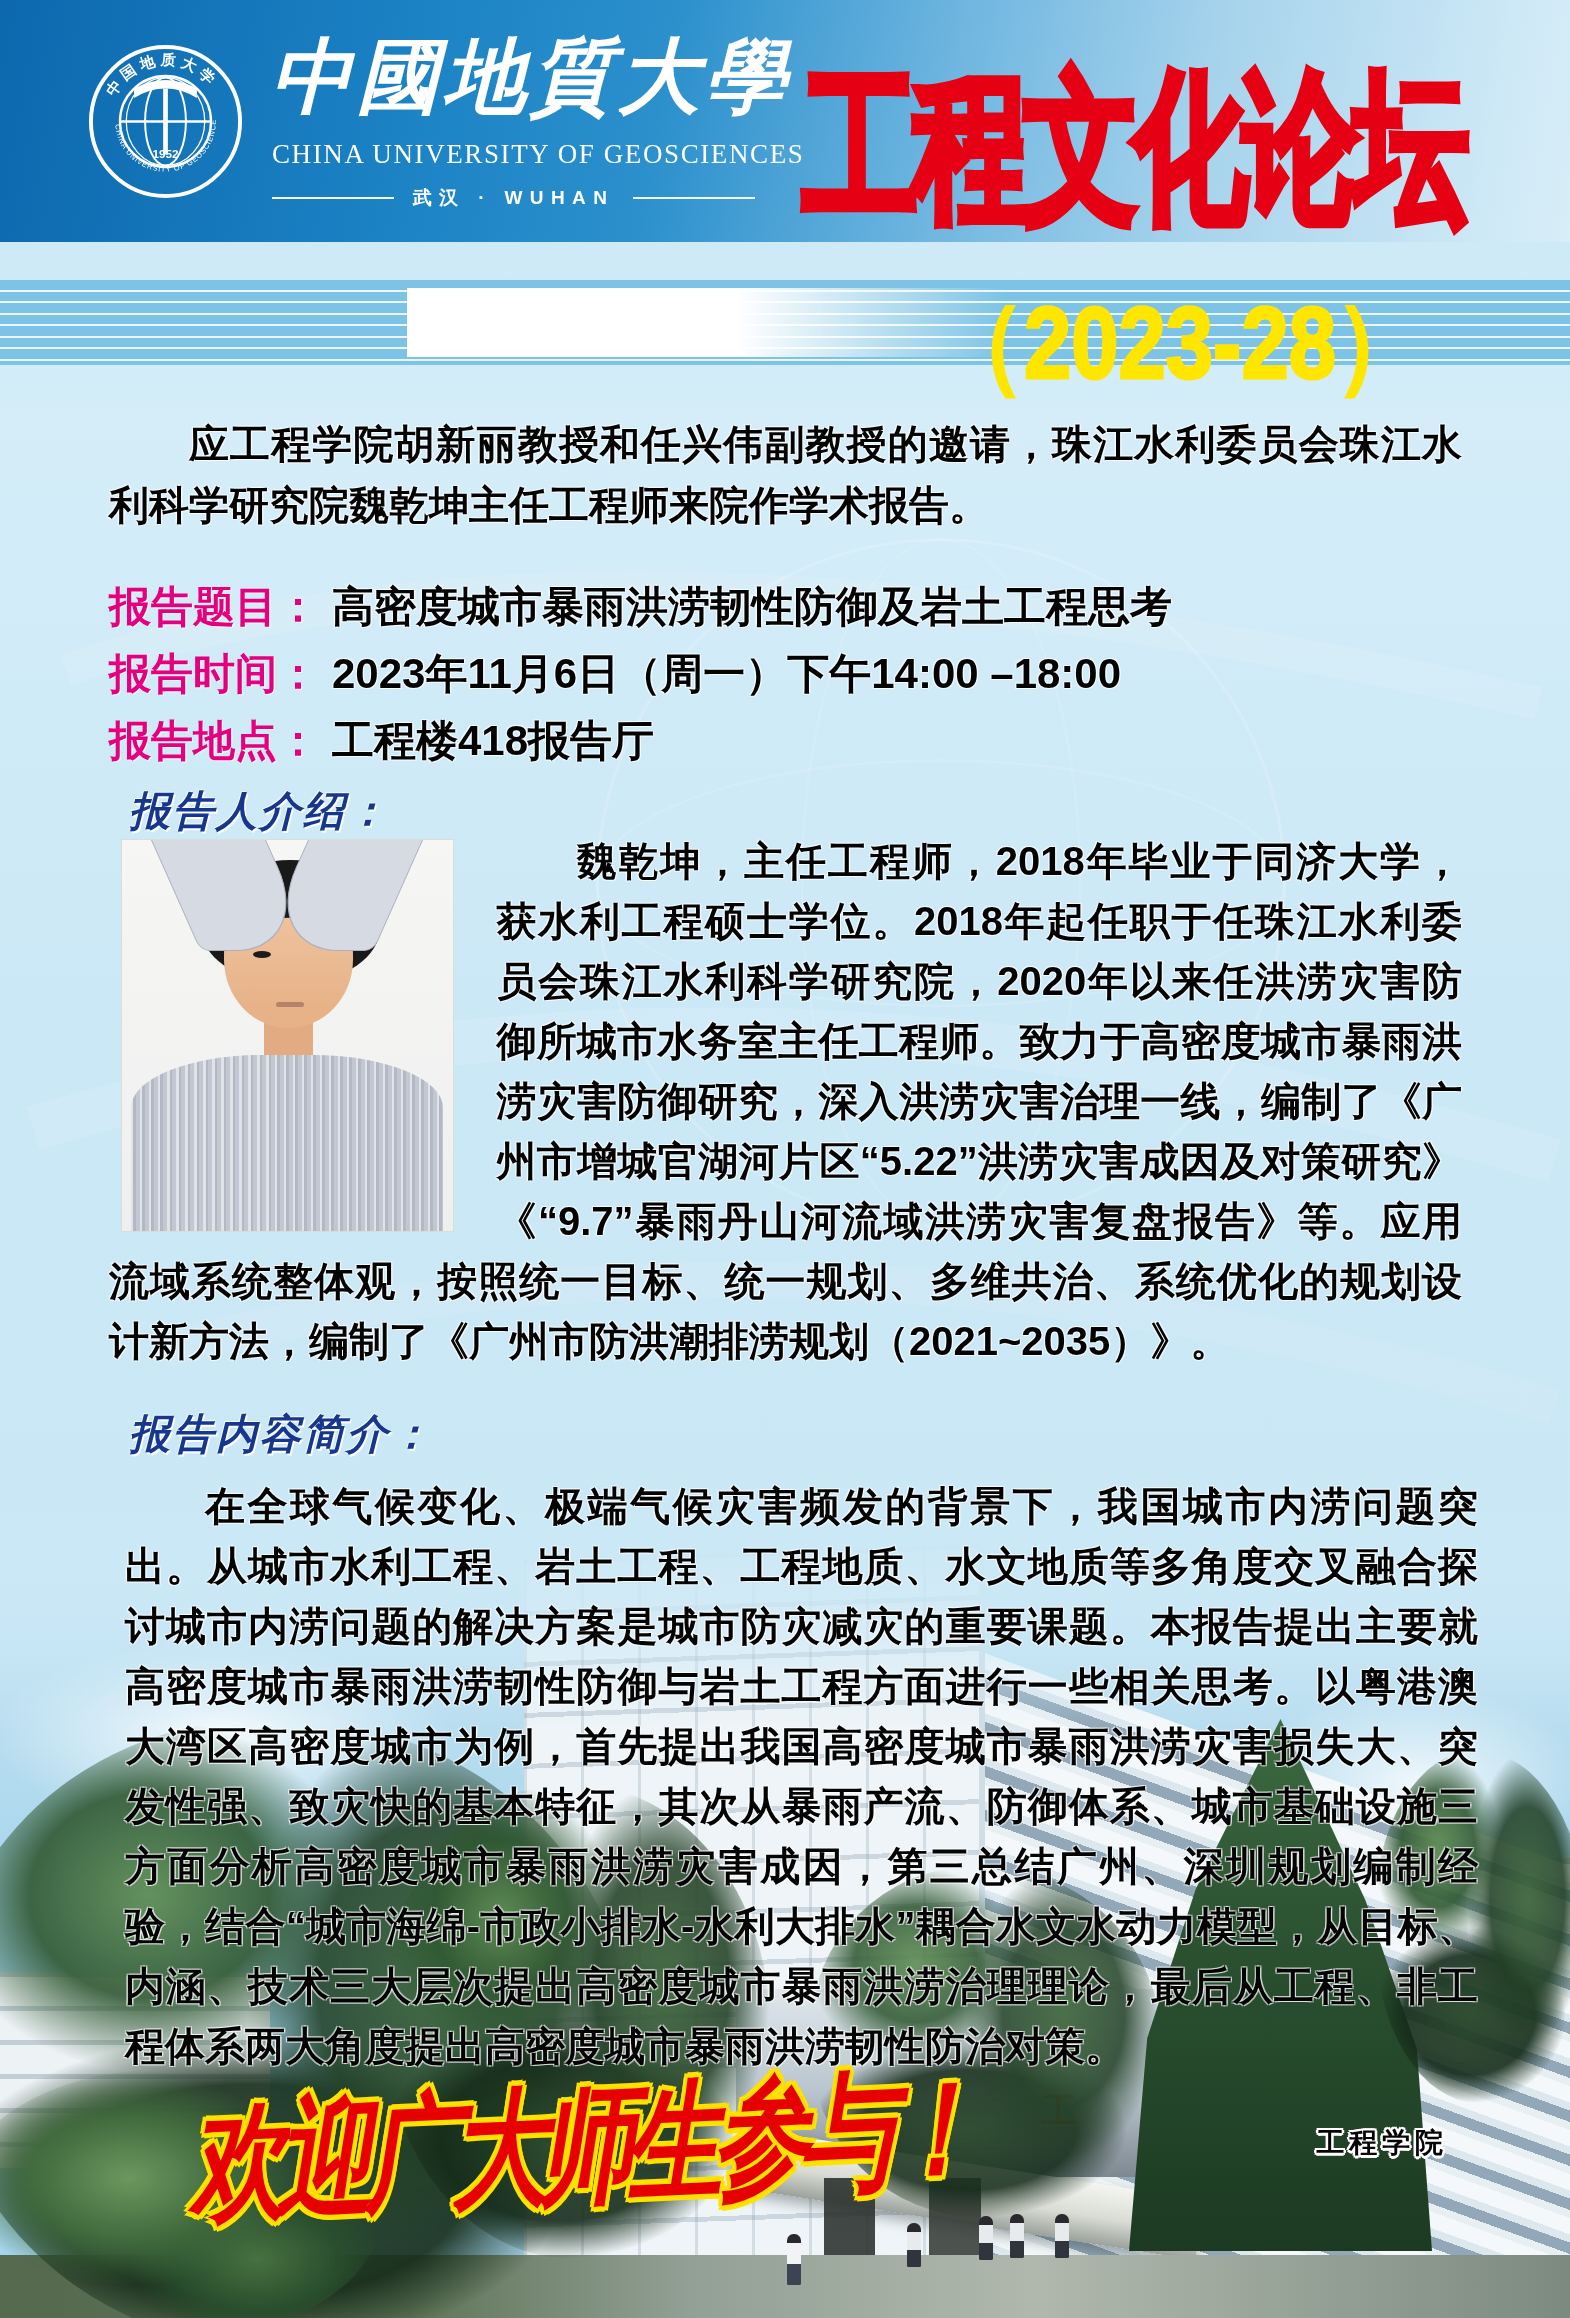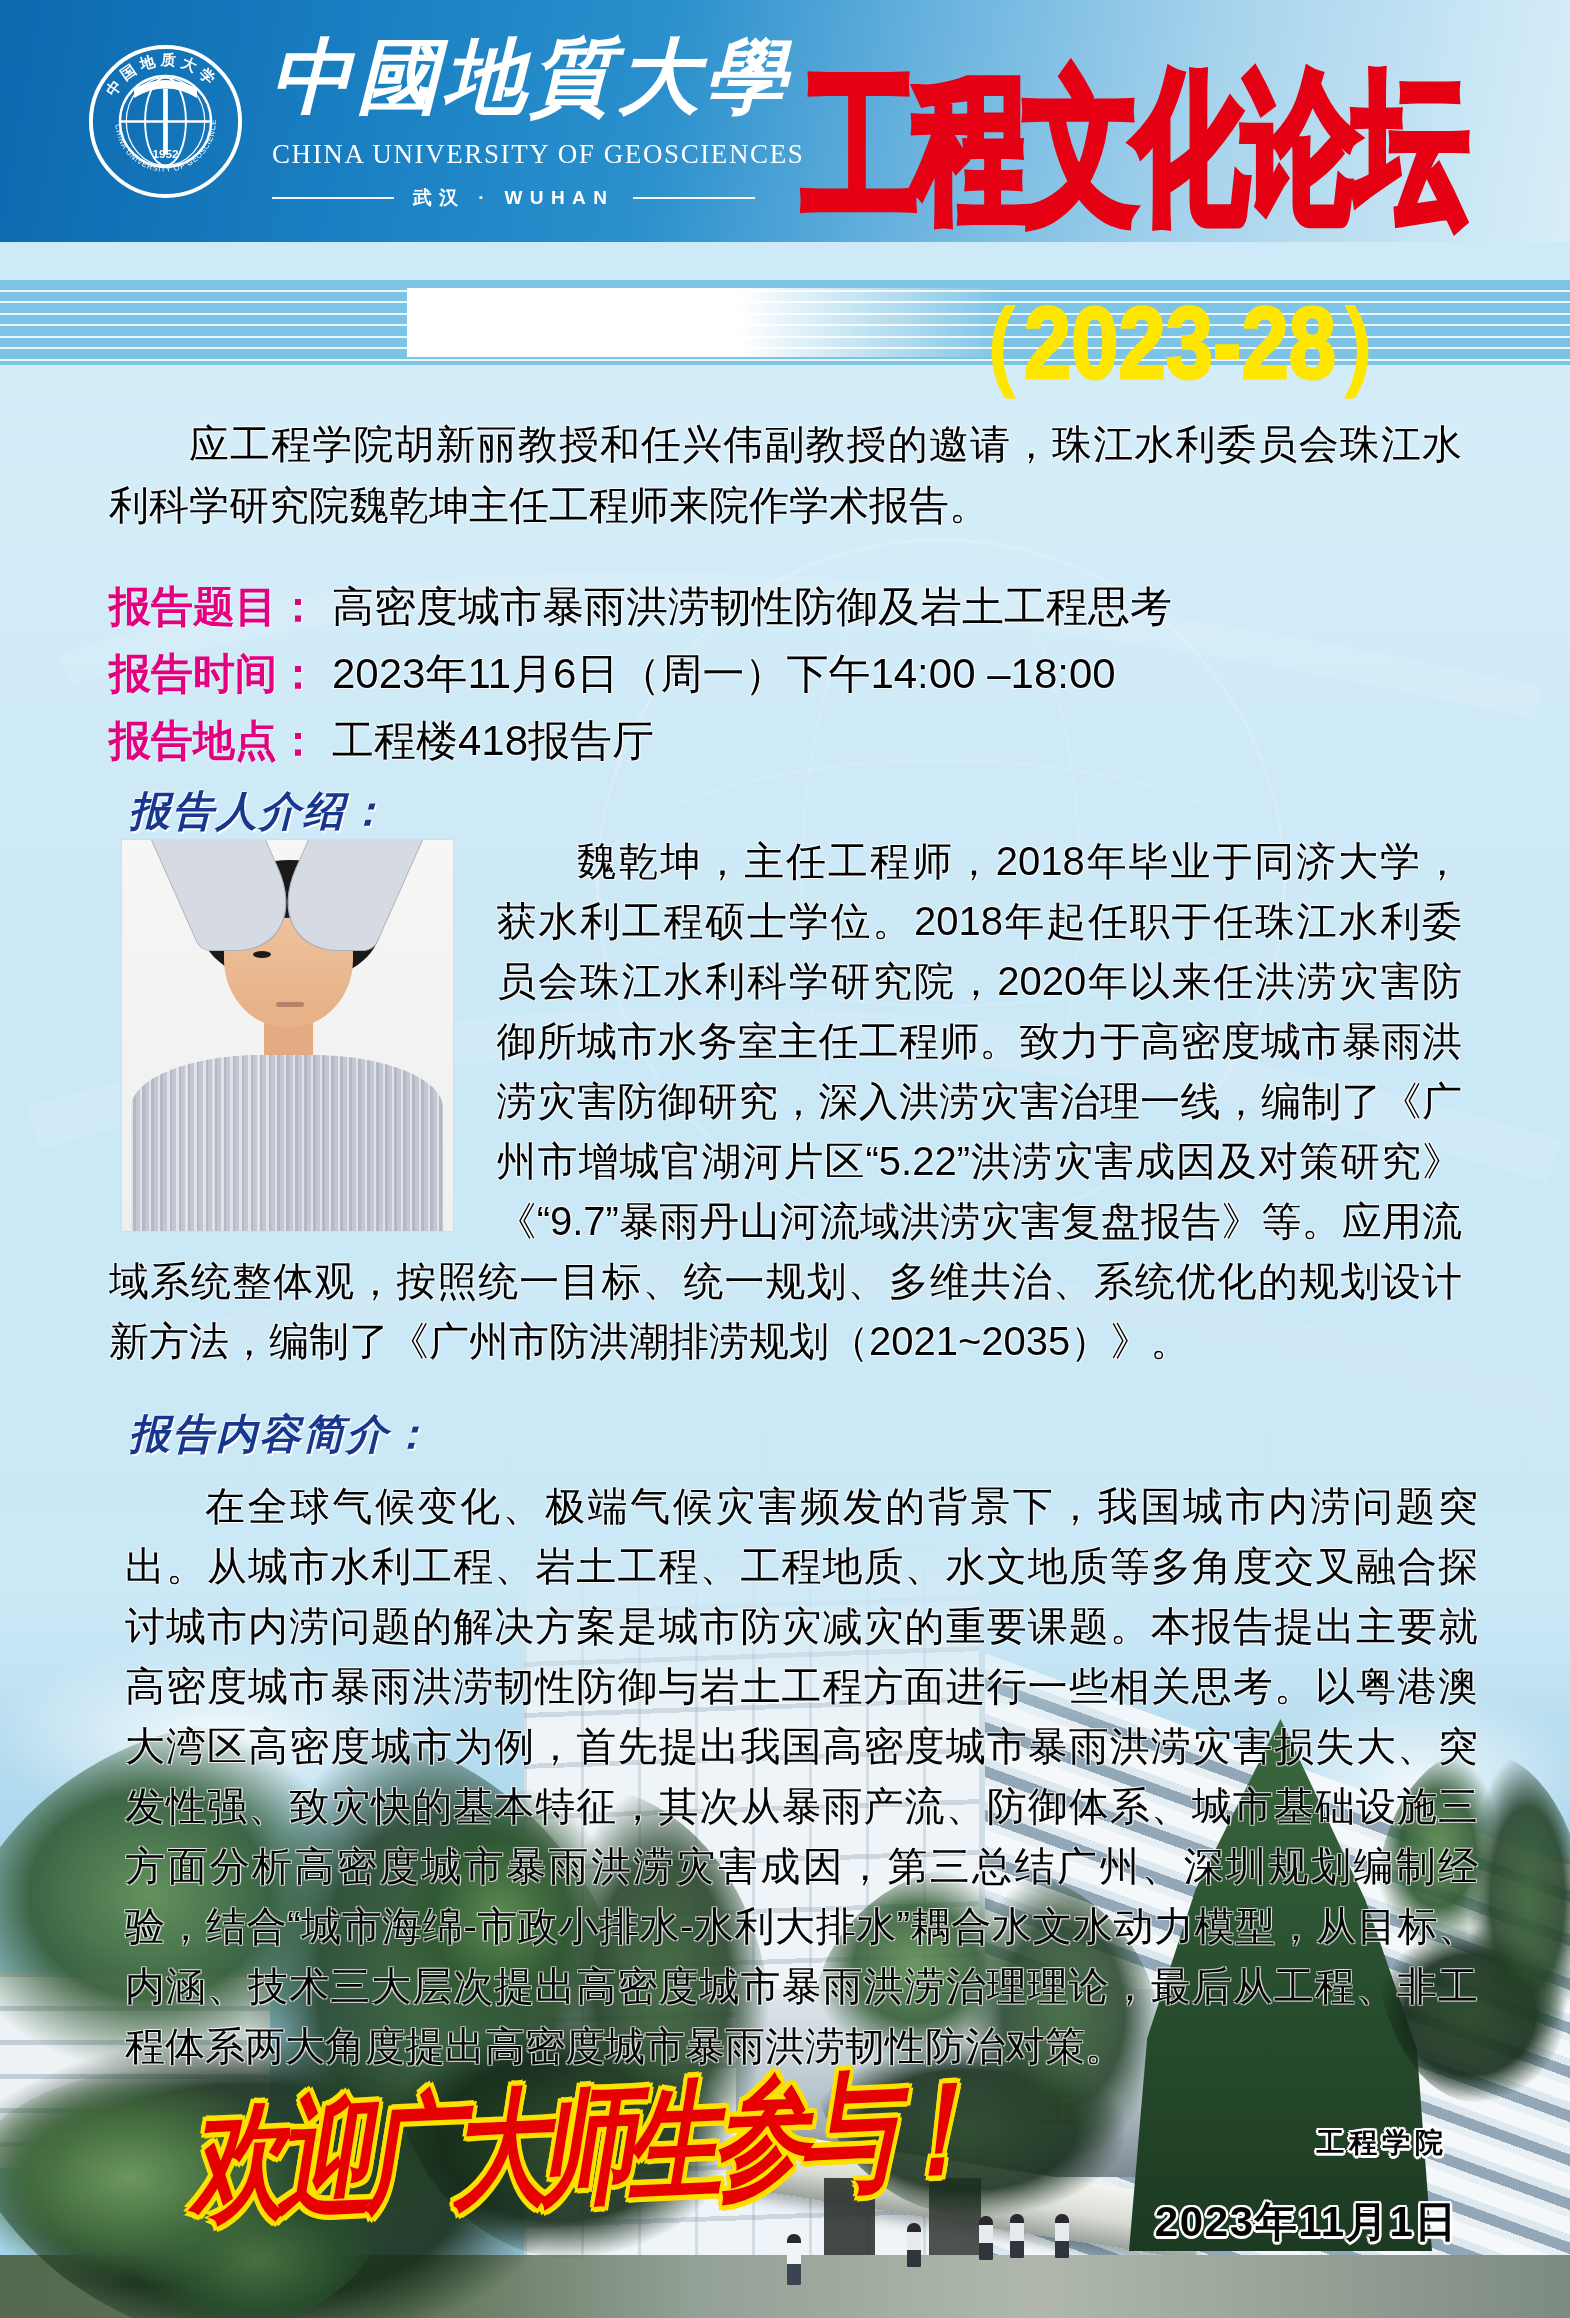--- a/index.html
+++ b/index.html
@@ -25,21 +25,21 @@
     letter-spacing:-4.9px;white-space:nowrap;transform:scaleY(1.42);transform-origin:top left;}
   
   .band{position:absolute;left:0;top:280px;width:1571px;height:85px;z-index:3;background:#7cc3e5;
     background-image:repeating-linear-gradient(180deg,transparent 0 9.8px,rgba(255,255,255,.85) 9.8px 11.5px);}
   .band-box{position:absolute;left:407px;top:8.2px;width:601px;height:69px;
     background:linear-gradient(to right,#ffffff 0%,#ffffff 55%,rgba(255,255,255,0) 100%);}
   .issue-no{position:absolute;left:939px;top:-4.9px;font-size:85px;font-weight:900;
     color:#ffe600;-webkit-text-stroke:2.5px #ffe600;white-space:nowrap;
     transform:scaleY(1.2);transform-origin:top left;letter-spacing:0;}
   
-  .blacktext{color:#040404;font-weight:normal;
+  .blacktext{color:#040404;font-weight:bold;
     text-shadow:1.2px 1.2px 0 rgba(255,255,255,.6),-1.2px -1.2px 0 rgba(255,255,255,.6),
       1.2px -1.2px 0 rgba(255,255,255,.6),-1.2px 1.2px 0 rgba(255,255,255,.6);}
   .intro{position:absolute;left:109px;top:414px;width:1353px;z-index:4;
     font-size:40px;line-height:61px;text-align:justify;text-indent:2em;margin:0;}
   .details{position:absolute;left:109px;top:584px;width:1353px;z-index:4;}
   .detail-row{font-size:42px;line-height:46px;margin-bottom:21px;white-space:nowrap;}
   .detail-label{color:#e4007f;font-weight:bold;margin-right:13px;
     text-shadow:1.2px 1.2px 0 rgba(255,255,255,.7);}
   .sec-heading{position:absolute;left:129px;z-index:4;font-family:"DejaVu Serif",serif;
     font-style:italic;font-weight:900;font-size:41px;color:#17378f;letter-spacing:2.5px;
@@ -251,16 +251,15 @@
       <div class="ph-collar-r"></div>
     </div>
     <p class="bio-text blacktext">魏乾坤，主任工程师，2018年毕业于同济大学，获水利工程硕士学位。2018年起任职于任珠江水利委员会珠江水利科学研究院，2020年以来任洪涝灾害防御所城市水务室主任工程师。致力于高密度城市暴雨洪涝灾害防御研究，深入洪涝灾害治理一线，编制了《广州市增城官湖河片区“5.22”洪涝灾害成因及对策研究》《“9.7”暴雨丹山河流域洪涝灾害复盘报告》等。应用流域系统整体观，按照统一目标、统一规划、多维共治、系统优化的规划设计新方法，编制了《广州市防洪潮排涝规划（2021~2035）》。</p>
   </div>
 
   <div class="sec-heading content-heading">报告内容简介：</div>
   <p class="content-text blacktext">在全球气候变化、极端气候灾害频发的背景下，我国城市内涝问题突出。从城市水利工程、岩土工程、工程地质、水文地质等多角度交叉融合探讨城市内涝问题的解决方案是城市防灾减灾的重要课题。本报告提出主要就高密度城市暴雨洪涝韧性防御与岩土工程方面进行一些相关思考。以粤港澳大湾区高密度城市为例，首先提出我国高密度城市暴雨洪涝灾害损失大、突发性强、致灾快的基本特征，其次从暴雨产流、防御体系、城市基础设施三方面分析高密度城市暴雨洪涝灾害成因，第三总结广州、深圳规划编制经验，结合“城市海绵-市政小排水-水利大排水”耦合水文水动力模型，从目标、内涵、技术三大层次提出高密度城市暴雨洪涝治理理论，最后从工程、非工程体系两大角度提出高密度城市暴雨洪涝韧性防治对策。</p>
 
   <div class="welcome">欢迎广大师生参与！</div>
   <div class="sig-org">工程学院</div>
-  <div class="sig-date">2023年11月1日</div>
 
 </div>
 
 
 </body></html>

